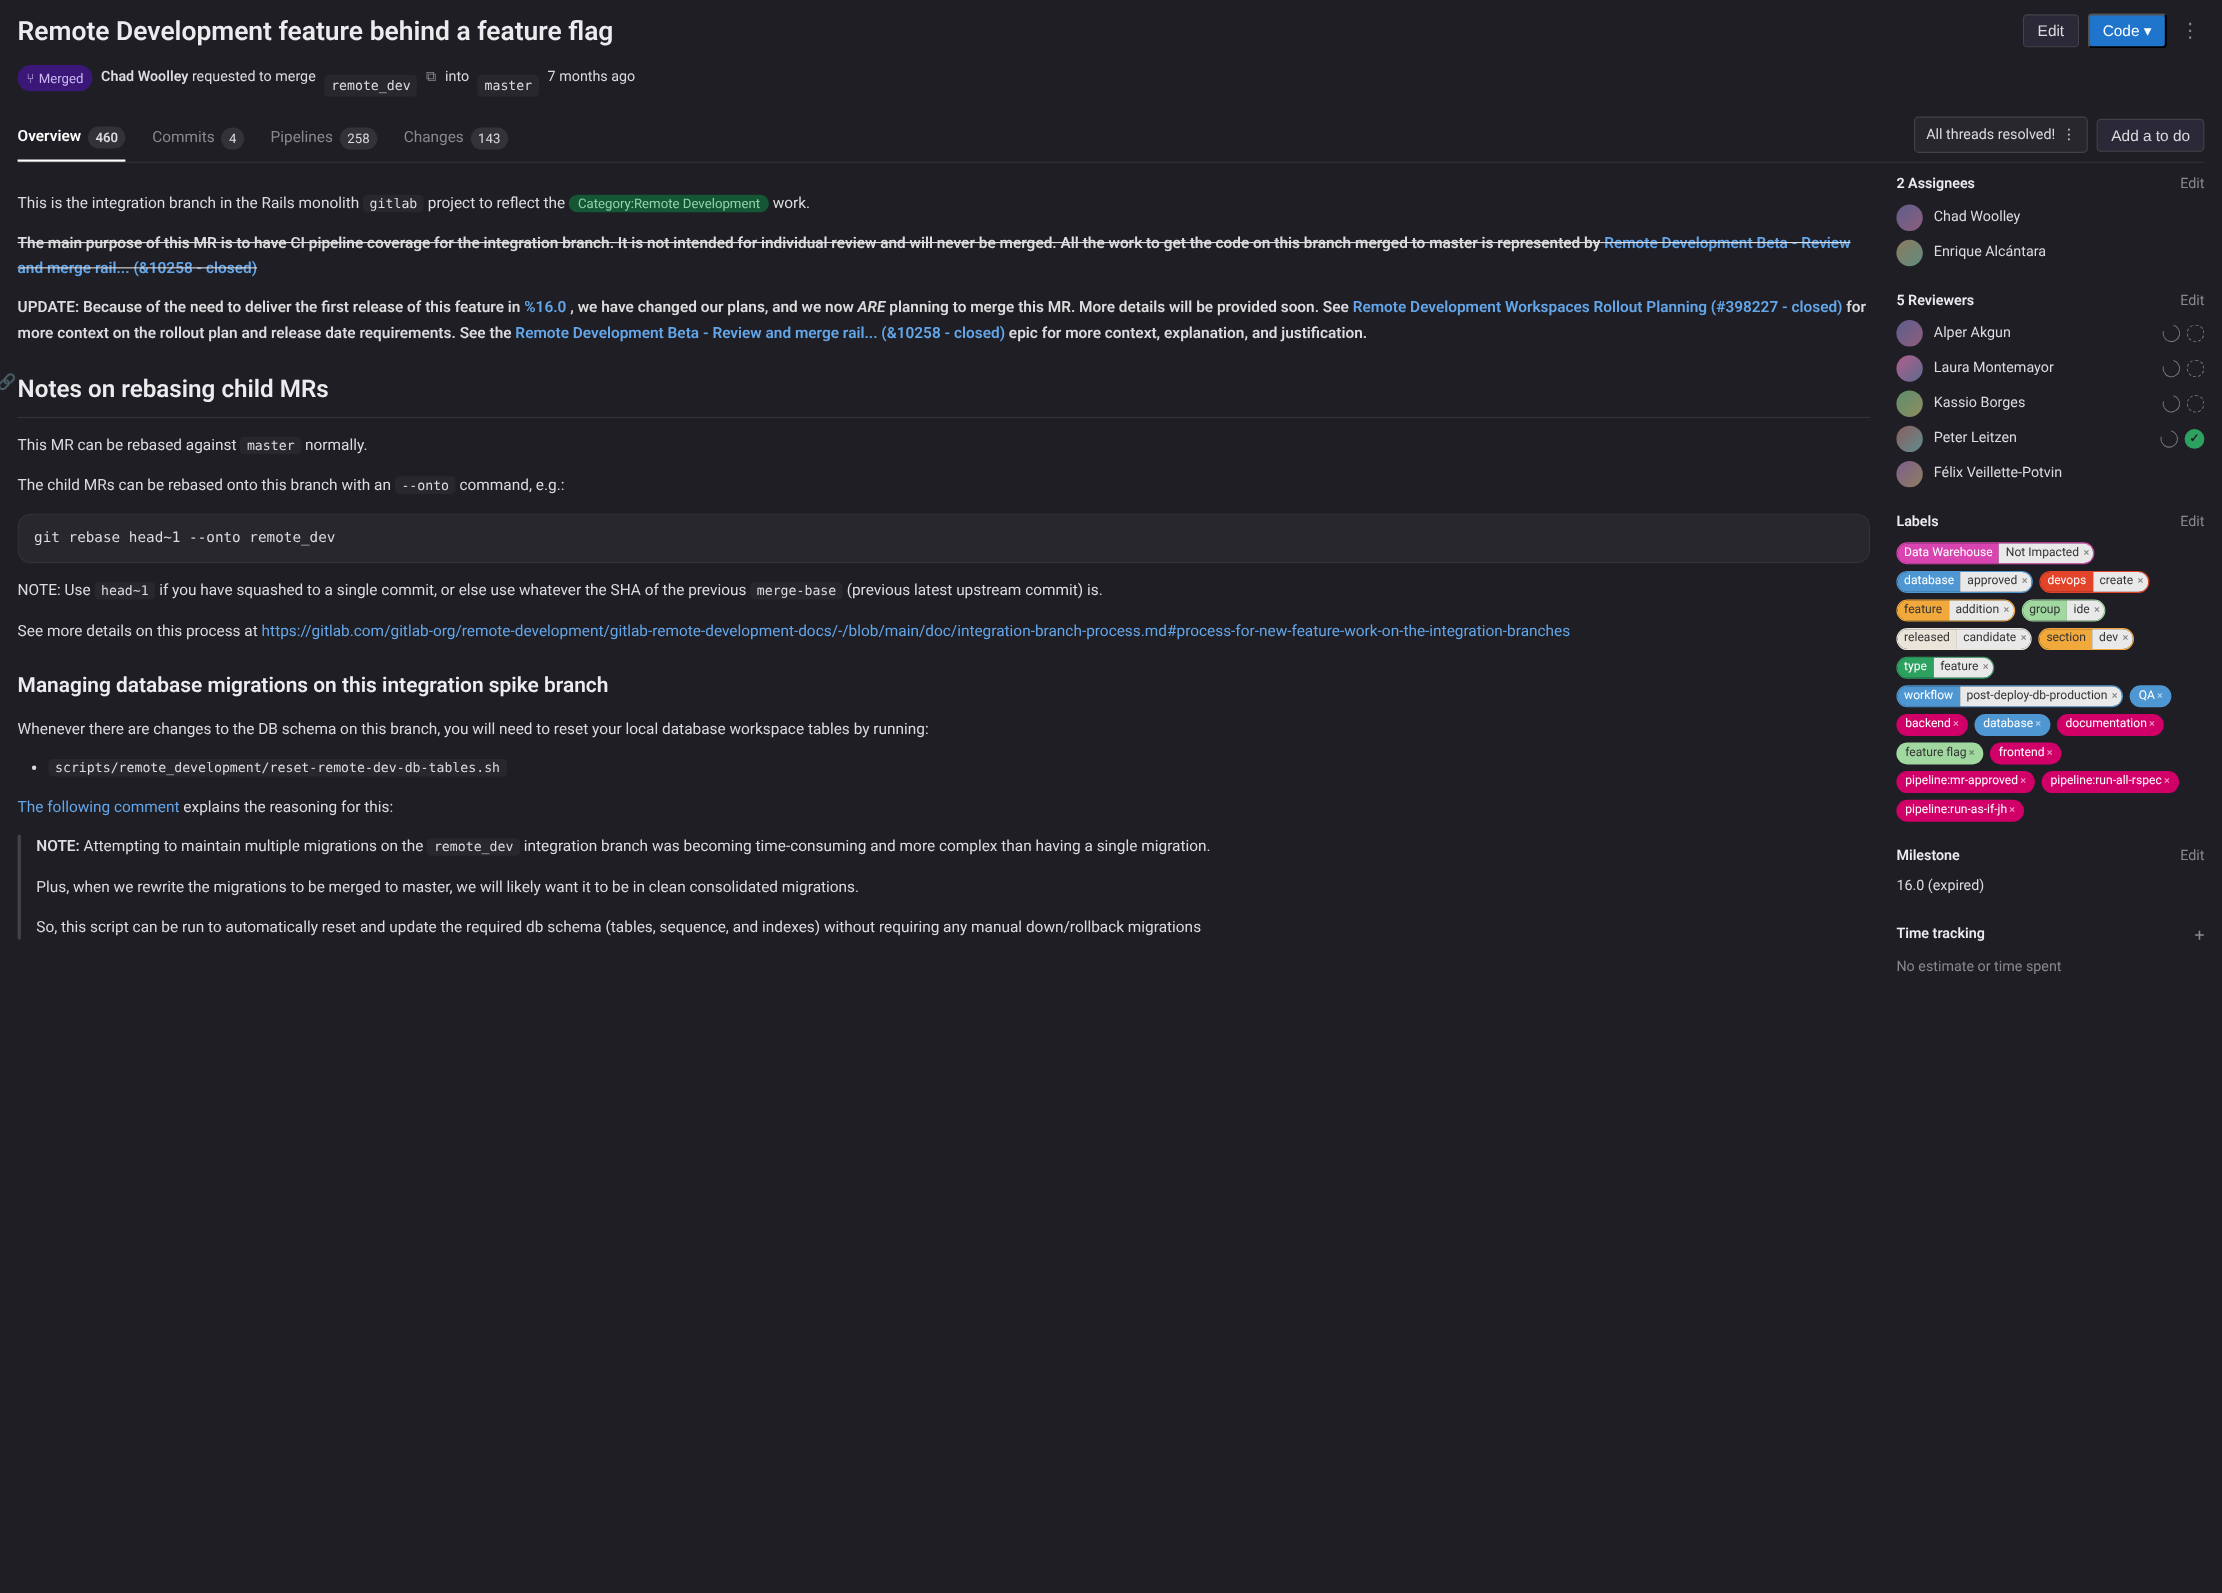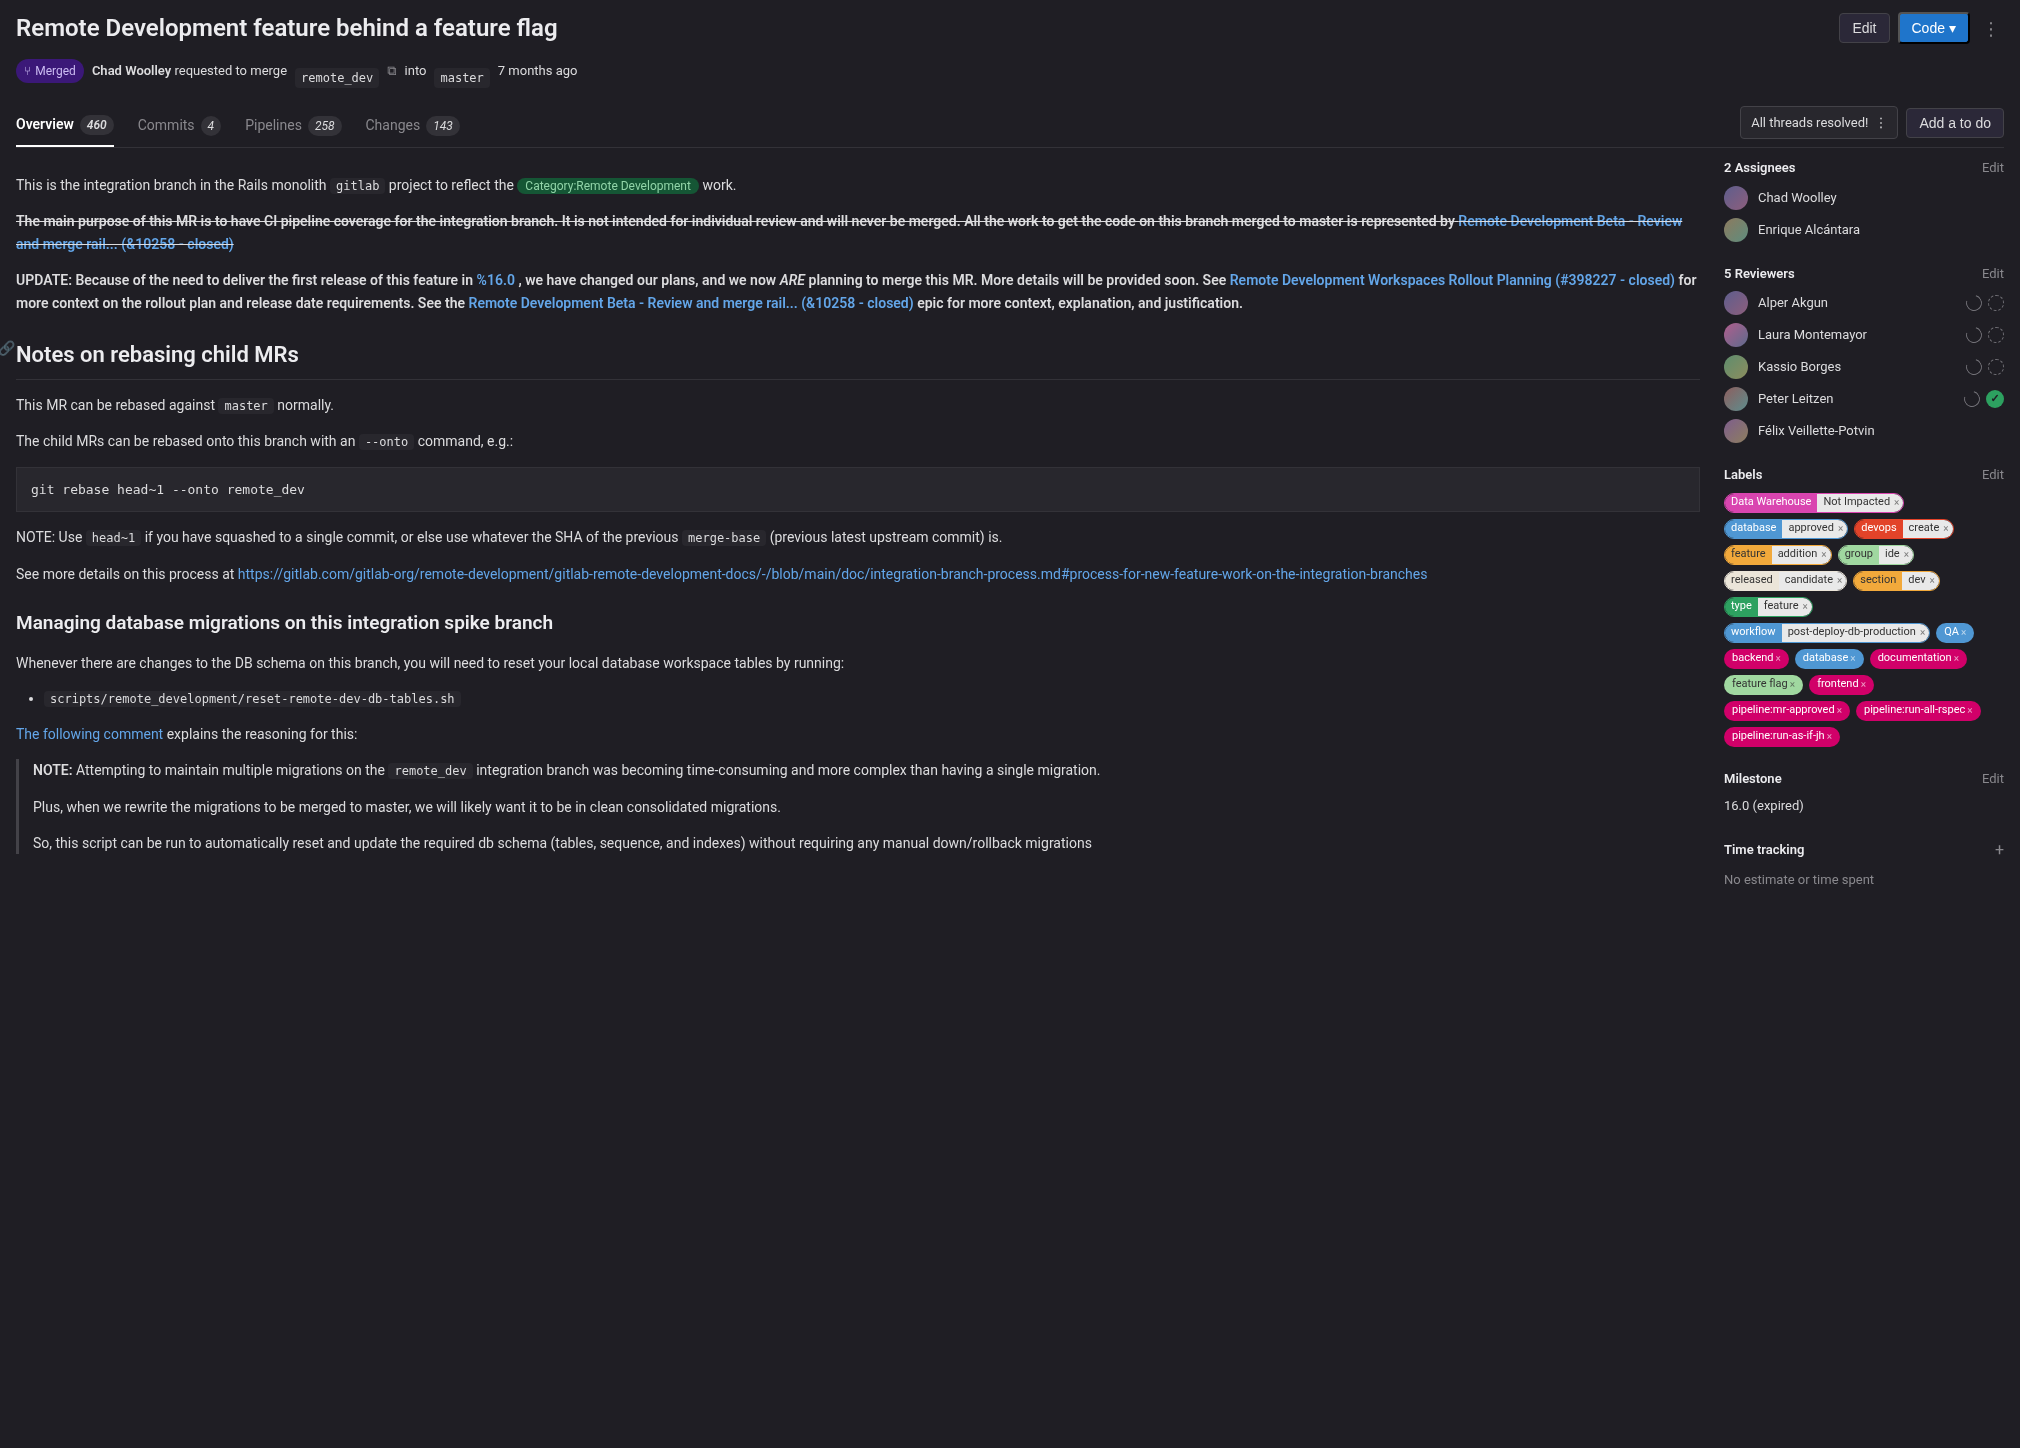--- a/index.html
+++ b/index.html
@@ -19,31 +19,31 @@
 .edit-btn { background: #2b2838; border: 1px solid #434248; color: #dcdcde; padding: 6px 12px; border-radius: 4px; cursor: pointer; font-size: 14px; }
 .code-btn { background: #1f75cb; color: #fff; padding: 6px 12px; border-radius: 4px; cursor: pointer; font-size: 14px; display: inline-flex; align-items: flex-start; gap: 4px; }
 .kebab { color: #89888d; font-size: 18px; cursor: pointer; padding: 4px; }
 .meta-row { display: flex; align-items: center; gap: 8px; margin-top: 8px; flex-wrap: wrap; font-size: 13px; }
 .merged-badge { background: #3b1878; color: #cbbbf2; padding: 3px 8px; border-radius: 12px; display: inline-flex; align-items: center; gap: 4px; font-size: 12px; }
 .code-inline { background: #28272d; padding: 1px 6px; border-radius: 4px; font-family: monospace; font-size: 12px; color: #dcdcde; margin-top: 14px; }
 .copy-icon { color: #89888d; cursor: pointer; }
 .tabs-row { display: flex; gap: 24px; border-bottom: 1px solid #333238; margin-top: 16px; align-items: center; }
 .tab { padding: 10px 0; color: #89888d; cursor: pointer; display: flex; align-items: center; gap: 6px; font-size: 14px; }
 .tab.active { color: #fff; border-bottom: 2px solid #fff; font-weight: 600; }
-.badge-count { background: #333238; color: #dcdcde; padding: 1px 7px; border-radius: 10px; font-size: 12px; font-style: italic; }
+.badge-count { background: #333238; color: #dcdcde; padding: 1px 7px; border-radius: 10px; font-size: 12px; }
 .tabs-actions { margin-left: auto; display: flex; gap: 8px; align-items: center; padding-bottom: 6px; }
 .resolved { background: #28272d; border: 1px solid #434248; padding: 6px 10px; border-radius: 4px; font-size: 13px; display: flex; align-items: center; gap: 6px; }
 .description { margin-top: 16px; }
 .description p { margin-bottom: 14px; line-height: 1.6; color: #dcdcde; }
 .description .strike { text-decoration: line-through; }
 .cat-label { background: #155635; color: #91d4a8; padding: 1px 8px; border-radius: 10px; font-size: 12px; }
 .link { color: #63a6e9; text-decoration: none; }
 h2 { font-size: 22px; font-weight: 600; margin: 24px 0 14px 0; border-bottom: 1px solid #333238; padding-bottom: 8px; color: #ececef; position: relative; }
 h3 { font-size: 19px; font-weight: 600; margin: 24px 0 14px 0; color: #ececef; }
-.code-block { background: #28272d; border: 1px solid #333238; padding: 12px 14px; border-radius: 0; font-family: monospace; font-size: 13px; margin: 14px 0; color: #dcdcde; }
+.code-block { background: #28272d; border: 1px solid #333238; padding: 12px 14px; border-radius: 12px; font-family: monospace; font-size: 13px; margin: 14px 0; color: #dcdcde; }
 blockquote { border-left: 3px solid #434248; padding-left: 14px; margin: 14px 0; color: #bfbfc3; }
 blockquote p { margin-bottom: 12px; }
 ul { margin-left: 28px; margin-bottom: 14px; }
 .side-block { margin-bottom: 22px; }
 .side-head { display: flex; justify-content: space-between; align-items: center; margin-bottom: 8px; }
 .side-title { font-weight: 600; font-size: 13px; color: #ececef; }
 .side-edit { color: #89888d; font-size: 13px; cursor: pointer; }
 .person { display: flex; align-items: center; gap: 10px; margin-bottom: 8px; font-size: 13px; }
 .avatar { width: 24px; height: 24px; border-radius: 50%; background: linear-gradient(135deg,#5e5e8d,#8d5e7c); flex-shrink: 0; }
 .avatar.warn { position: relative; }

